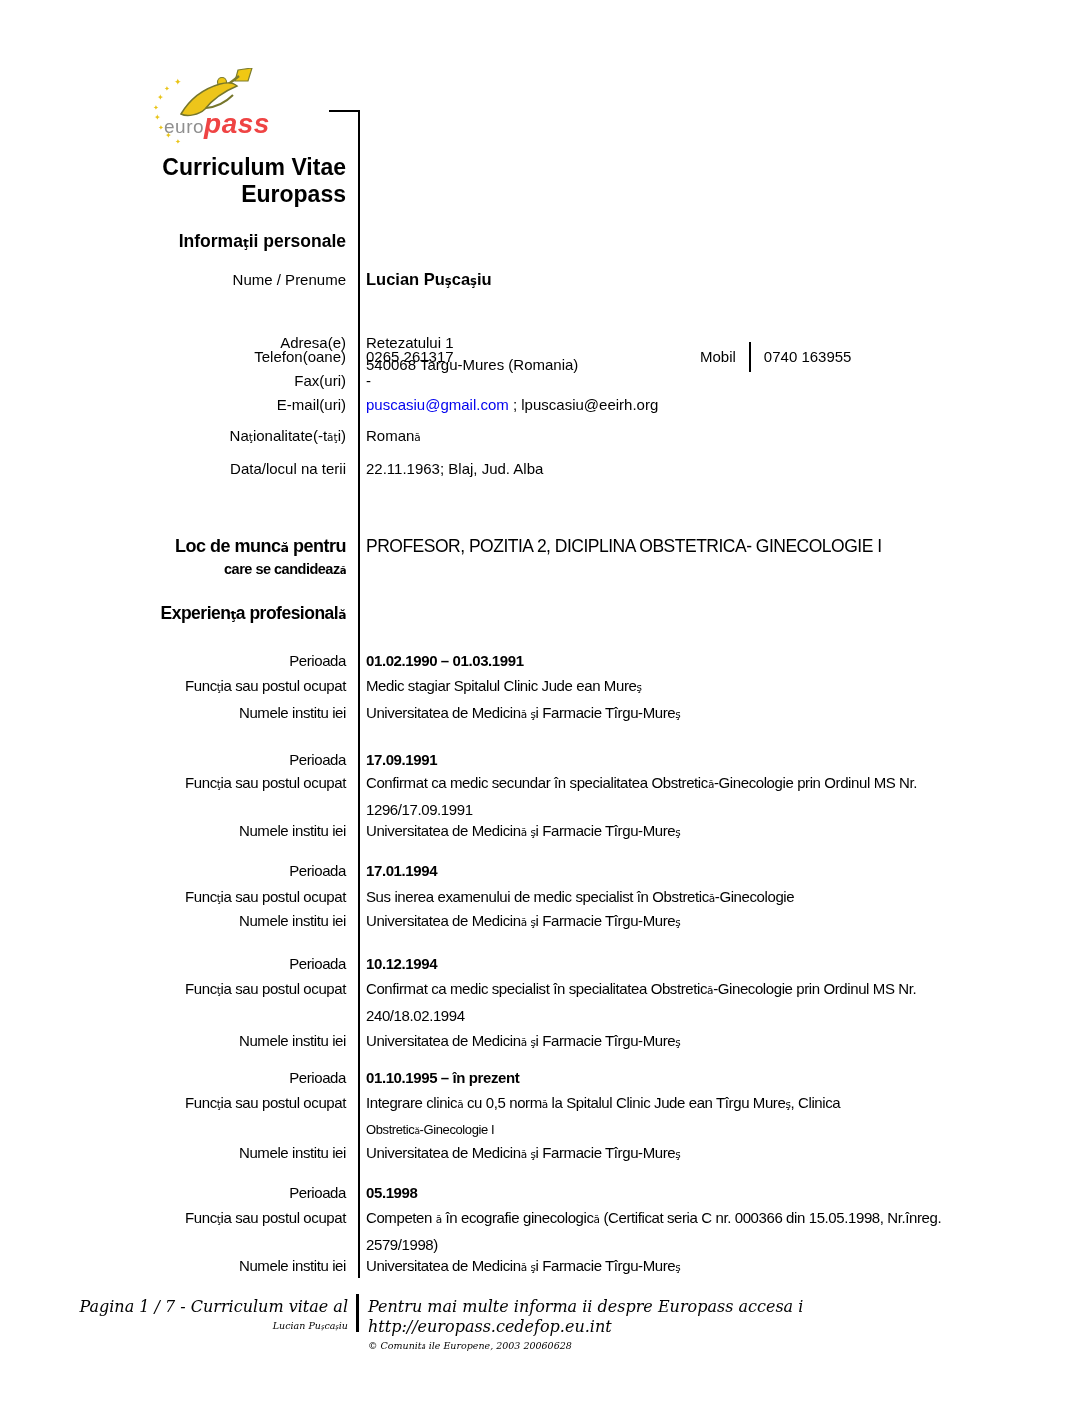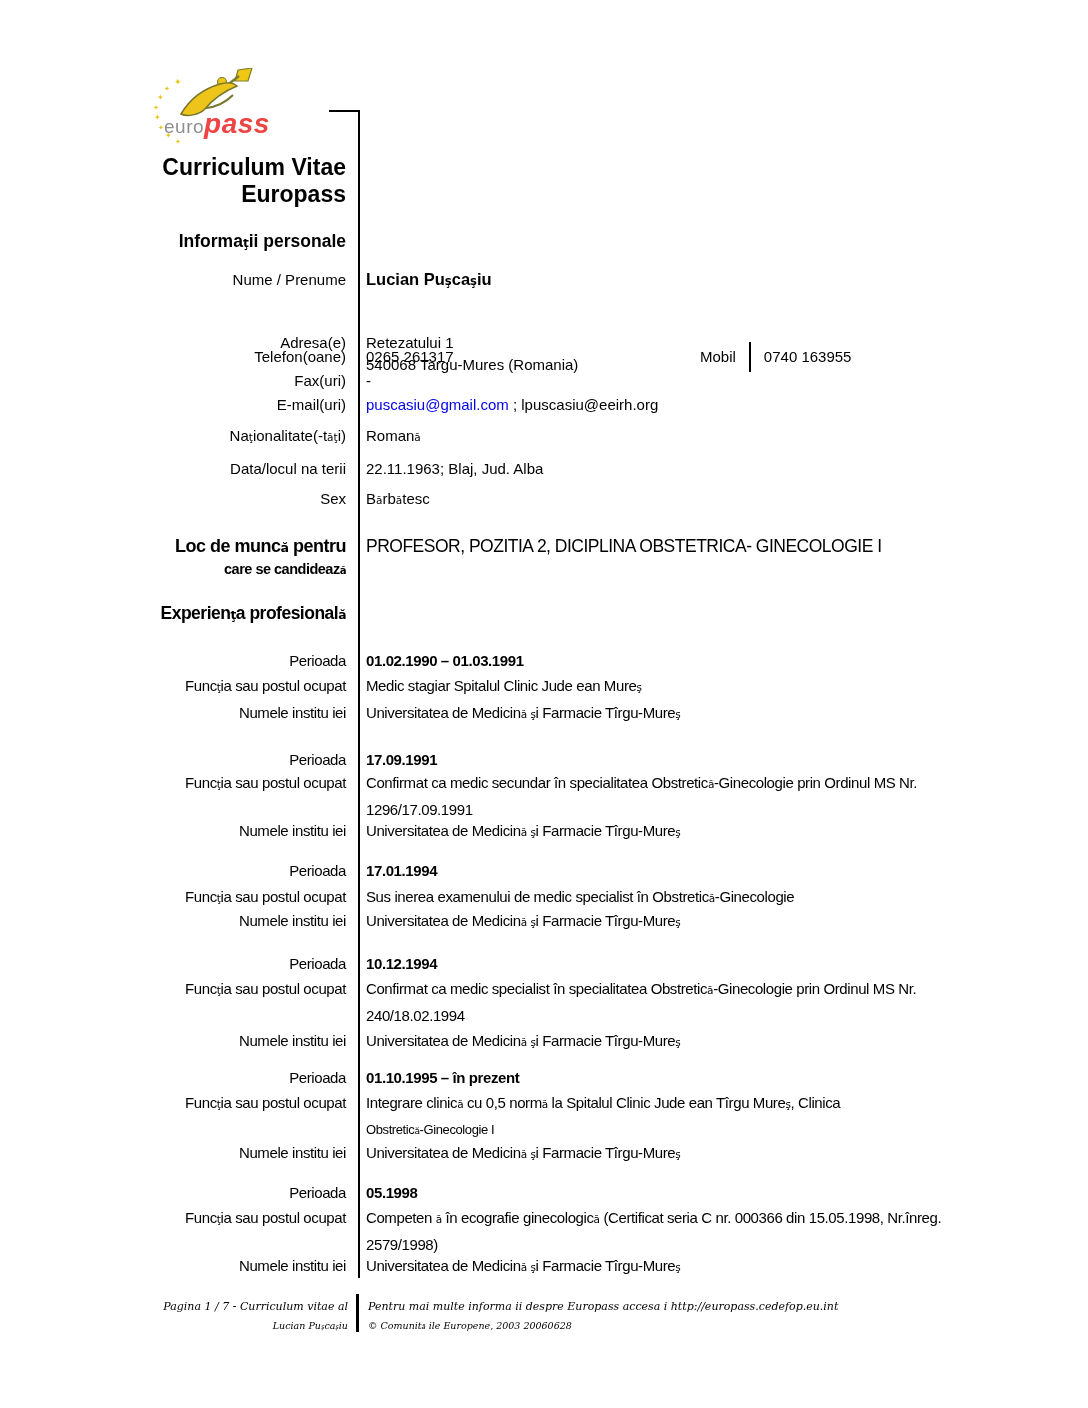--- a/index.html
+++ b/index.html
@@ -39,21 +39,21 @@
   .phoneval{position:relative;}
   .mobile{position:absolute;left:330px;top:-4px;display:flex;align-items:center;gap:13px;margin-left:12px;}
   .mbar{width:2px;height:30px;background:#000;}
 
   
   .footer{position:absolute;left:0;top:1292px;width:1088px;
           font-family:"DejaVu Serif",serif;font-style:italic;}
   .fbar{position:absolute;left:356px;top:2px;width:3px;height:38px;background:#000;}
   .fleft{position:absolute;left:0;top:5px;width:348px;text-align:right;}
   .fright{position:absolute;left:368px;top:5px;width:660px;}
-  .fl1{font-size:11px;line-height:20px;}
+  .fl1{font-size:16px;line-height:20px;}
   .fl2{font-size:9.5px;line-height:18px;}
 </style>
 </head>
 <body>
 
 <div class="page">
 
   <div class="logo">
     <span class="star" style="left:24px;top:8px;font-size:9px;">✦</span>
     <span class="star" style="left:14px;top:15px;font-size:7px;">✦</span>
@@ -126,24 +126,20 @@
     <div class="r" style="top:315px;">
       <div class="lab">Na<span class="dia">ţ</span>ionalitate(-t<span class="dia">ă</span><span class="dia">ţ</span>i)</div>
       <div class="val">Roman<span class="dia">ă</span></div>
     </div>
 
     <div class="r" style="top:348px;">
       <div class="lab">Data/locul na terii</div>
       <div class="val">22.11.1963; Blaj, Jud. Alba</div>
     </div>
 
-    <div class="r" style="top:378px;">
-      <div class="lab">Sex</div>
-      <div class="val">B<span class="dia">ă</span>rb<span class="dia">ă</span>tesc</div>
-    </div>
 
     <div class="hed" style="top:423px;">
       <div class="h2">Loc de munc<span class="dia">ă</span> pentru</div>
       <div class="h2s">care se candideaz<span class="dia">ă</span></div>
     </div>
     <div class="r" style="top:425px;">
       <div class="lab"></div>
       <div class="val caps">PROFESOR, POZITIA 2, DICIPLINA OBSTETRICA- GINECOLOGIE I</div>
     </div>
 

